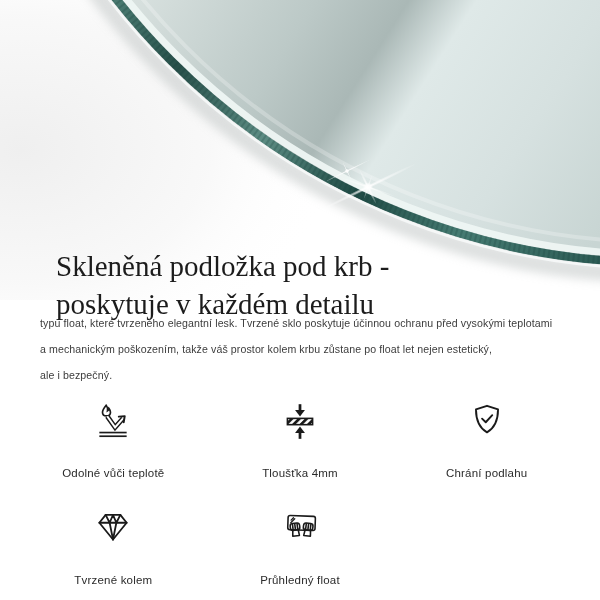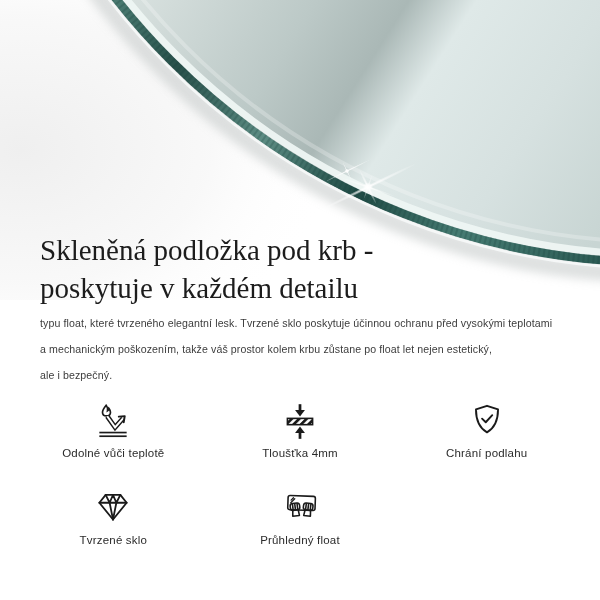--- a/index.html
+++ b/index.html
@@ -10,21 +10,21 @@
          font-family:"Liberation Serif", serif;font-weight:400;
          font-size:29px;line-height:38px;color:#1c1c1c;white-space:nowrap;}
   .desc{position:absolute;left:40px;top:311px;font-size:10.6px;line-height:25.8px;
         color:#3c3c3c;letter-spacing:0.1px;}
   .desc div{white-space:nowrap;}
   .features{position:absolute;left:0;right:0;top:399px;display:grid;
             grid-template-columns:repeat(3,1fr);row-gap:27px;padding:0 20px;}
   .cell{display:flex;flex-direction:column;align-items:center;}
   .icn{width:44px;height:44px;display:flex;align-items:center;justify-content:center;}
   .icn svg{width:42px;height:42px;}
-  .lbl{margin-top:4px;font-size:11.5px;color:#2b2b2b;letter-spacing:0.2px;}
+  .lbl{margin-top:24px;font-size:11.5px;color:#2b2b2b;letter-spacing:0.2px;}
 </style>
 </head>
 <body>
 
 <div class="page">
 
   <svg class="photo" viewBox="0 0 600 300" xmlns="http://www.w3.org/2000/svg" aria-hidden="true">
     <defs>
       <linearGradient id="surf" gradientUnits="userSpaceOnUse" x1="150" y1="-30" x2="590" y2="250">
         <stop offset="0" stop-color="#d8e1df"></stop>
@@ -98,21 +98,21 @@
       <g transform="rotate(-26)">
           <ellipse rx="55" ry="2" fill="url(#ray)"></ellipse>
         </g>
       <g transform="rotate(64)">
           <ellipse rx="20" ry="1.6" fill="url(#ray)"></ellipse>
         </g>
       <circle r="5" fill="url(#glow)"></circle>
     </g>
   </svg>
 
-  <h1 class="title" style="margin:0">
+  <h1 class="title" style="margin:16px">
     <div>Skleněná podložka pod krb -</div>
     <div>poskytuje v každém detailu</div>
   </h1>
 
   <div class="desc">
     <div>typu float, které tvrzeného elegantní lesk. Tvrzené sklo poskytuje účinnou ochranu před vysokými teplotami</div>
     <div>a mechanickým poškozením, takže váš prostor kolem krbu zůstane po float let nejen estetický,</div>
     <div>ale i bezpečný.</div>
   </div>
 
@@ -164,21 +164,21 @@
     <div class="cell">
       <div class="icn">
         <svg viewBox="0 0 40 40" fill="none" stroke="#1a1a1a" stroke-width="1.7" stroke-linecap="round" stroke-linejoin="round">
           <path d="M7 15 L13 7.5 L27 7.5 L33 15 L20 31 Z"></path>
           <line x1="7" y1="15" x2="33" y2="15"></line>
           <path d="M13 7.5 L16.8 15 L20 7.5 L23.2 15 L27 7.5"></path>
           <line x1="16.8" y1="15" x2="20" y2="31"></line>
           <line x1="23.2" y1="15" x2="20" y2="31"></line>
         </svg>
       </div>
-      <div class="lbl">Tvrzené sklo</div>
+      <div class="lbl">Tvrzené kolem</div>
     </div>
 
 
     <div class="cell">
       <div class="icn">
         <svg viewBox="0 0 40 40" fill="none" stroke="#1a1a1a" stroke-width="1.5" stroke-linecap="round" stroke-linejoin="round">
           <rect x="8.5" y="8.5" width="26" height="13.5" rx="2" transform="rotate(2 20 15)"></rect>
           <path d="M11.5 12.5 L13.8 10.2 M11.2 15 L15 11.2" stroke-width="1.2"></path>
           <g transform="rotate(-7 15.5 21)">
             <rect x="11" y="15.5" width="9" height="6.5" rx="2.4"></rect>

